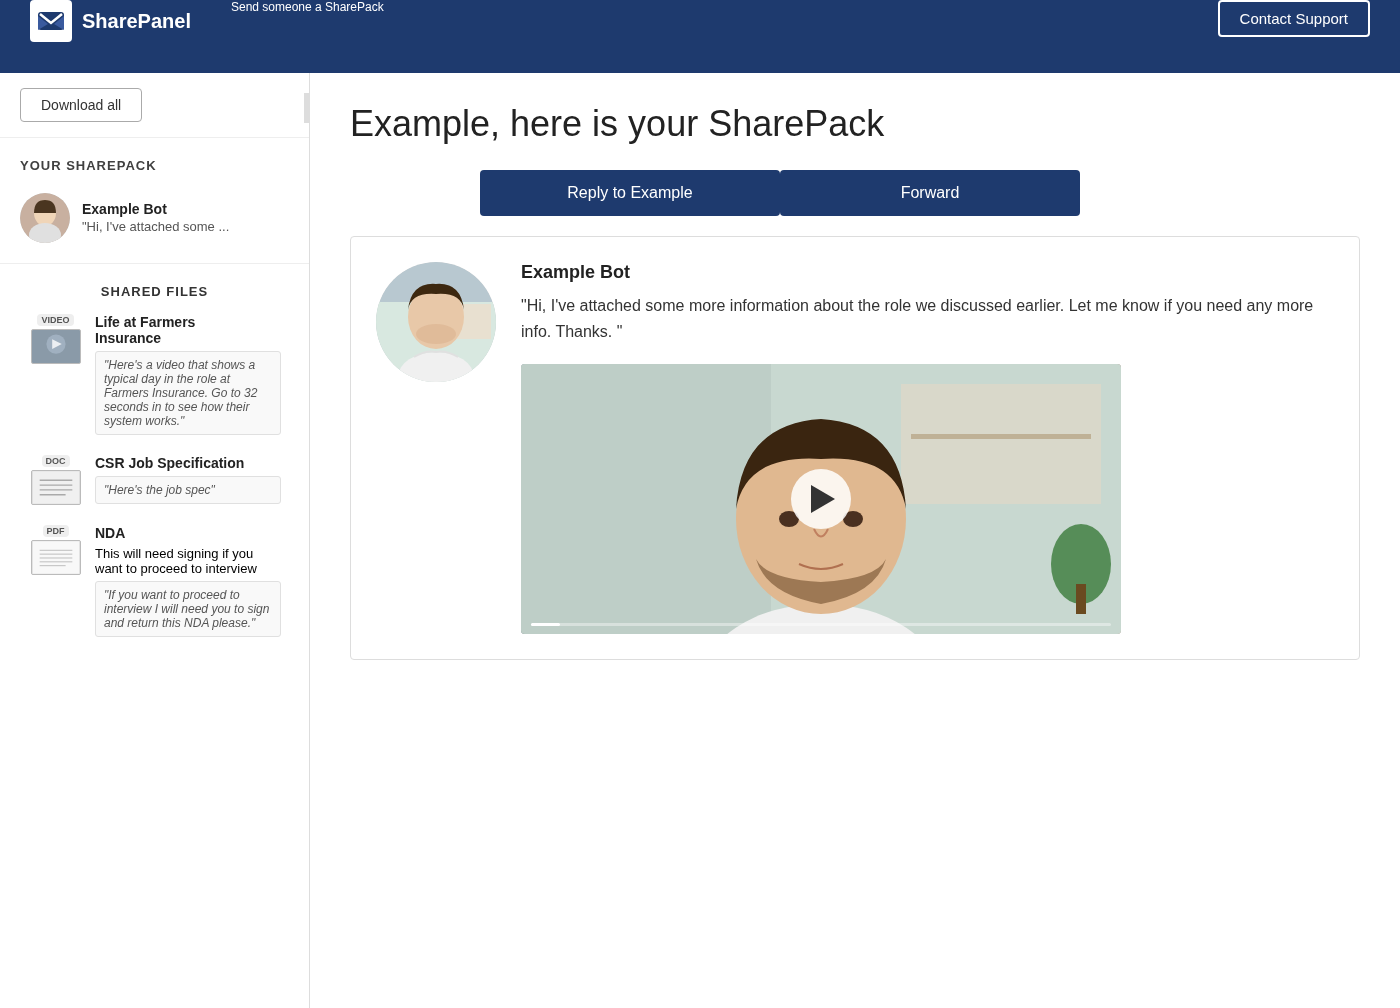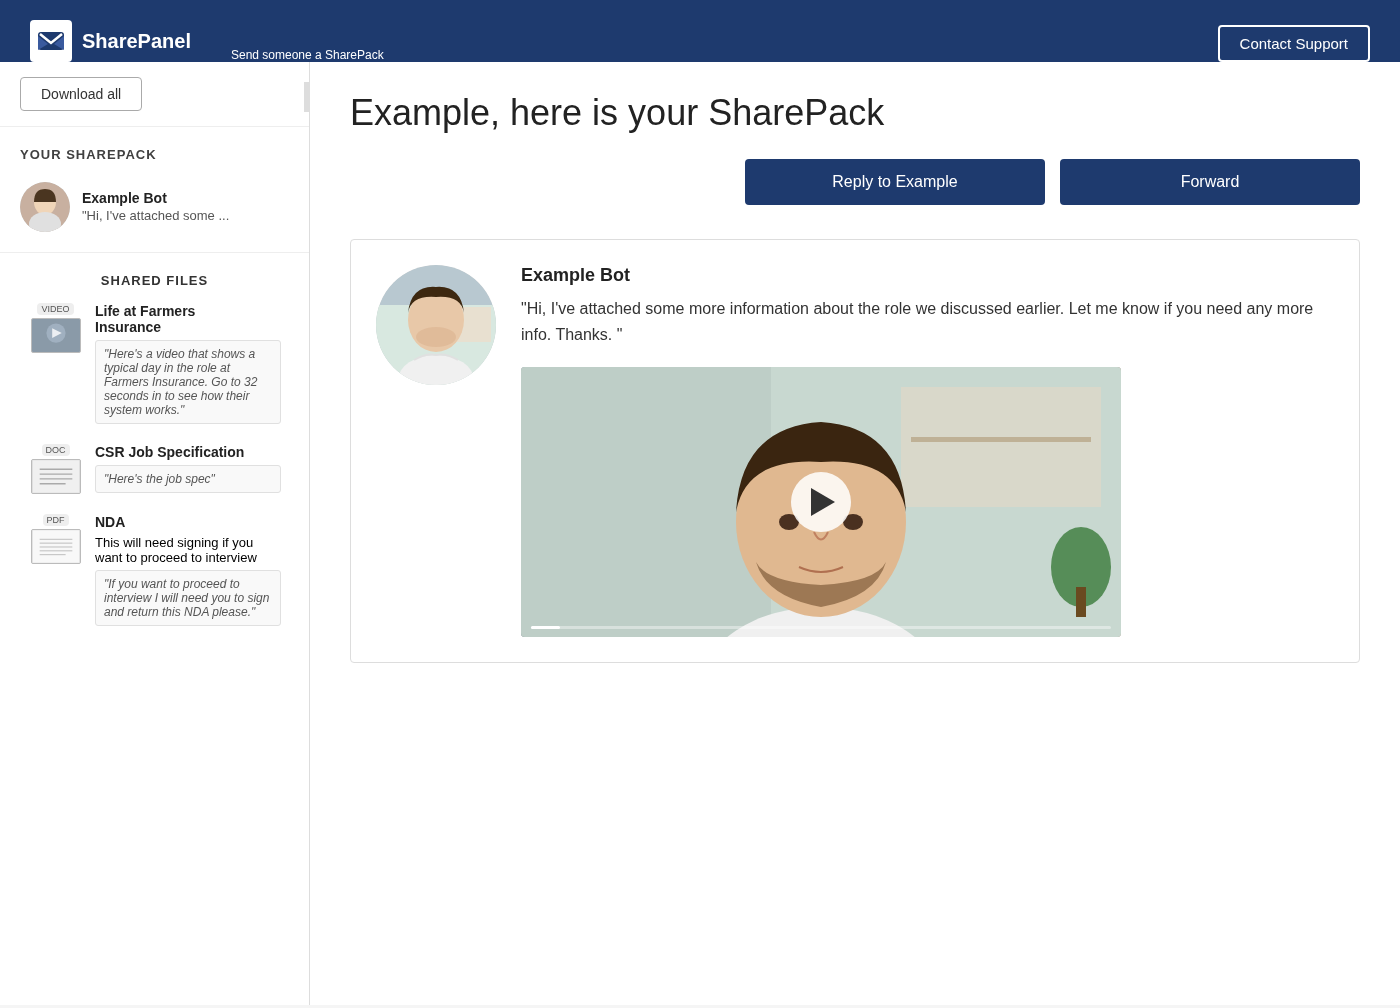--- a/index.html
+++ b/index.html
@@ -2,23 +2,23 @@
 <html><head>
   <meta charset="utf-8">
   <style>
     * { box-sizing: border-box; margin: 0; padding: 0; }
     body { font-family: Arial, sans-serif; background: #f5f5f5; color: #222; }
 
     
     .header {
       background: #1e3a6e;
       display: flex;
-      align-items: flex-end;
+      align-items: flex-start;
       padding: 0 30px;
-      height: 62px;
+      height: 73px;
       gap: 40px;
     }
     .header-logo {
       display: flex;
       align-items: center;
       gap: 10px;
       color: white;
       font-size: 20px;
       font-weight: bold;
     }
@@ -146,21 +146,21 @@
       flex-direction: column;
       align-items: center;
       gap: 3px;
     }
     .file-type-badge {
       font-size: 9px;
       background: #eee;
       color: #555;
       padding: 1px 4px;
       border-radius: 4px;
-      font-weight: normal;
+      font-weight: bold;
       text-transform: uppercase;
     }
     .file-thumb-img {
       width: 50px;
       height: 35px;
       background: #ccc;
       border: 1px solid #bbb;
       border-radius: 2px;
       display: flex;
       align-items: center;
@@ -197,24 +197,22 @@
       background: white;
     }
     .main-title {
       font-size: 36px;
       font-weight: normal;
       color: #222;
       margin-bottom: 25px;
     }
     .action-buttons {
       display: flex;
-      gap: 15px;
-      margin-bottom: 34px;
+      margin-bottom: 20px;
       margin-left: 130px;
-      justify-content: flex-end;
     }
     .action-btn {
       background: #1e3a6e;
       color: white;
       border: none;
       padding: 14px 40px;
       font-size: 16px;
       border-radius: 4px;
       cursor: pointer;
       flex: 1;

